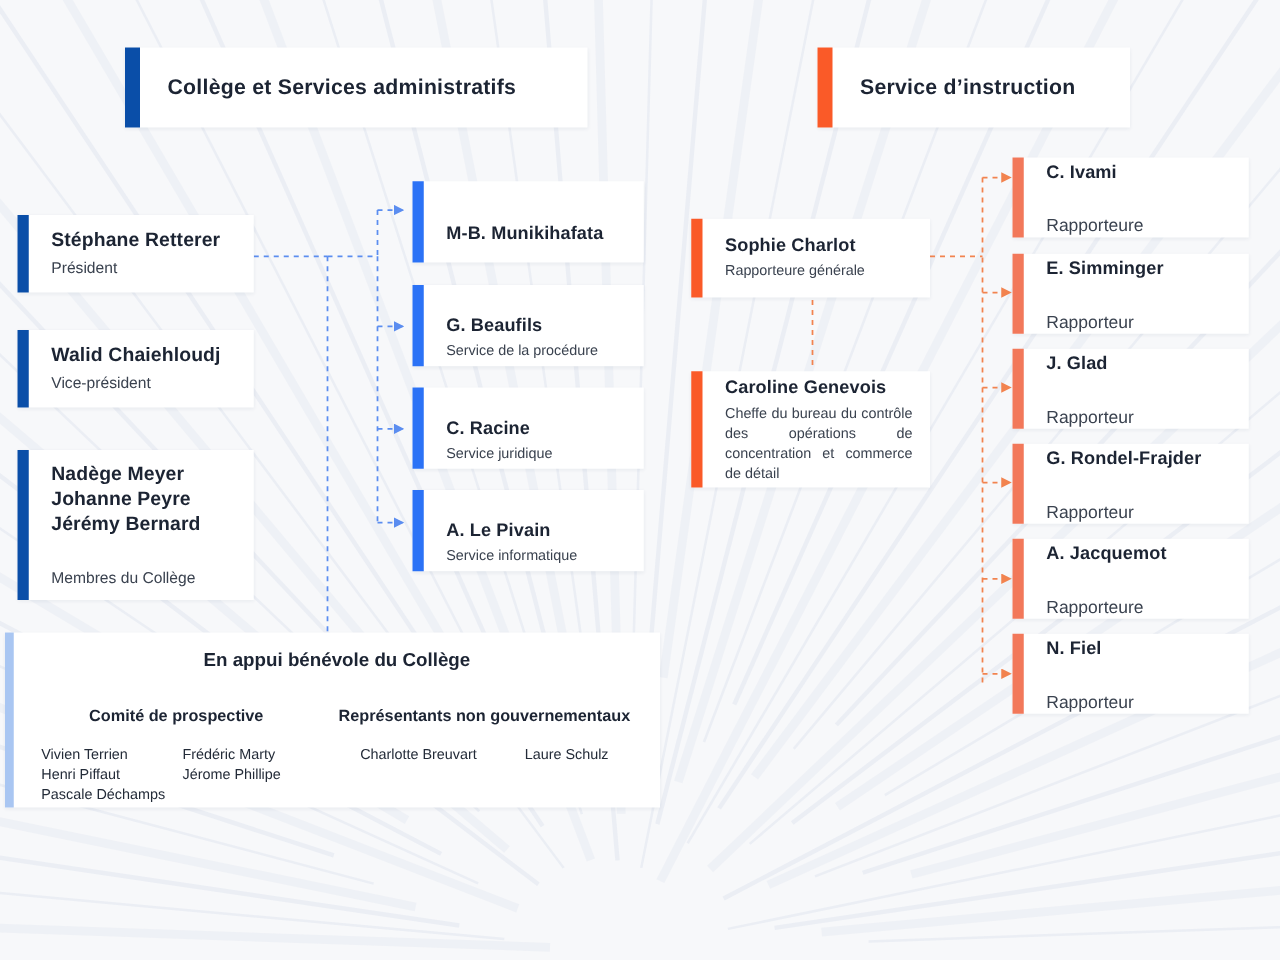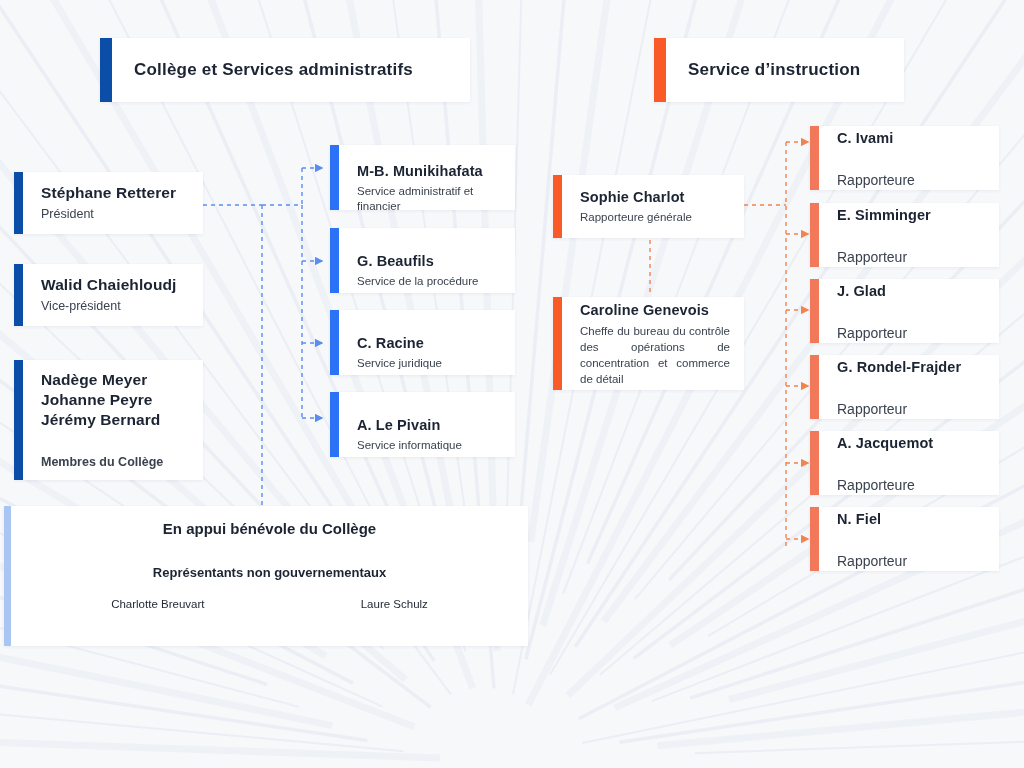--- a/index.html
+++ b/index.html
@@ -293,29 +293,28 @@
       <div class="role">Vice-président</div>
     </div>
   </div>
 
   <div class="card college-card" style="left:14px; top:360px; width:189px; height:120px;">
     <div class="bar" style="background:#0a4ea8;"></div>
     <div class="card-body">
       <div class="name" style="white-space:pre-line;">Nadège Meyer
 Johanne Peyre
 Jérémy Bernard</div>
-      <div class="role" style="margin-top:24px;font-weight:bold;">Membres du Collège</div>
+      <div class="role" style="margin-top:24px;">Membres du Collège</div>
     </div>
   </div>
 
   <div class="card service-card" style="left:330px; top:145px; width:185px; height:65px;">
     <div class="bar" style="background:#2b72f6;"></div>
     <div class="card-body">
       <div class="name">M-B. Munikihafata</div>
-      <div class="role">Service administratif et financier</div>
     </div>
   </div>
 
   <div class="card service-card" style="left:330px; top:228px; width:185px; height:65px;">
     <div class="bar" style="background:#2b72f6;"></div>
     <div class="card-body">
       <div class="name">G. Beaufils</div>
       <div class="role">Service de la procédure</div>
     </div>
   </div>
@@ -335,20 +334,34 @@
       <div class="role">Service informatique</div>
     </div>
   </div>
 
   <div id="volunteer-panel">
     <div class="bar" style="background:#a9c6f2;"></div>
     <div class="vol-body">
       <div class="vol-title">En appui bénévole du Collège</div>
       <div class="vol-columns">
 
+        <div class="vol-col vol-col-1">
+          <div class="vol-col-head">Comité de prospective</div>
+          <div class="vol-names">
+            <div class="vol-sub">
+              <div class="vol-name-line">Vivien Terrien</div>
+              <div class="vol-name-line">Henri Piffaut</div>
+              <div class="vol-name-line">Pascale Déchamps</div>
+            </div>
+            <div class="vol-sub">
+              <div class="vol-name-line">Frédéric Marty</div>
+              <div class="vol-name-line">Jérome Phillipe</div>
+            </div>
+          </div>
+        </div>
 
         <div class="vol-col vol-col-2">
           <div class="vol-col-head">Représentants non gouvernementaux</div>
           <div class="vol-names">
             <div>
               <div class="vol-name-line">Charlotte Breuvart</div>
             </div>
             <div>
               <div class="vol-name-line">Laure Schulz</div>
             </div>

